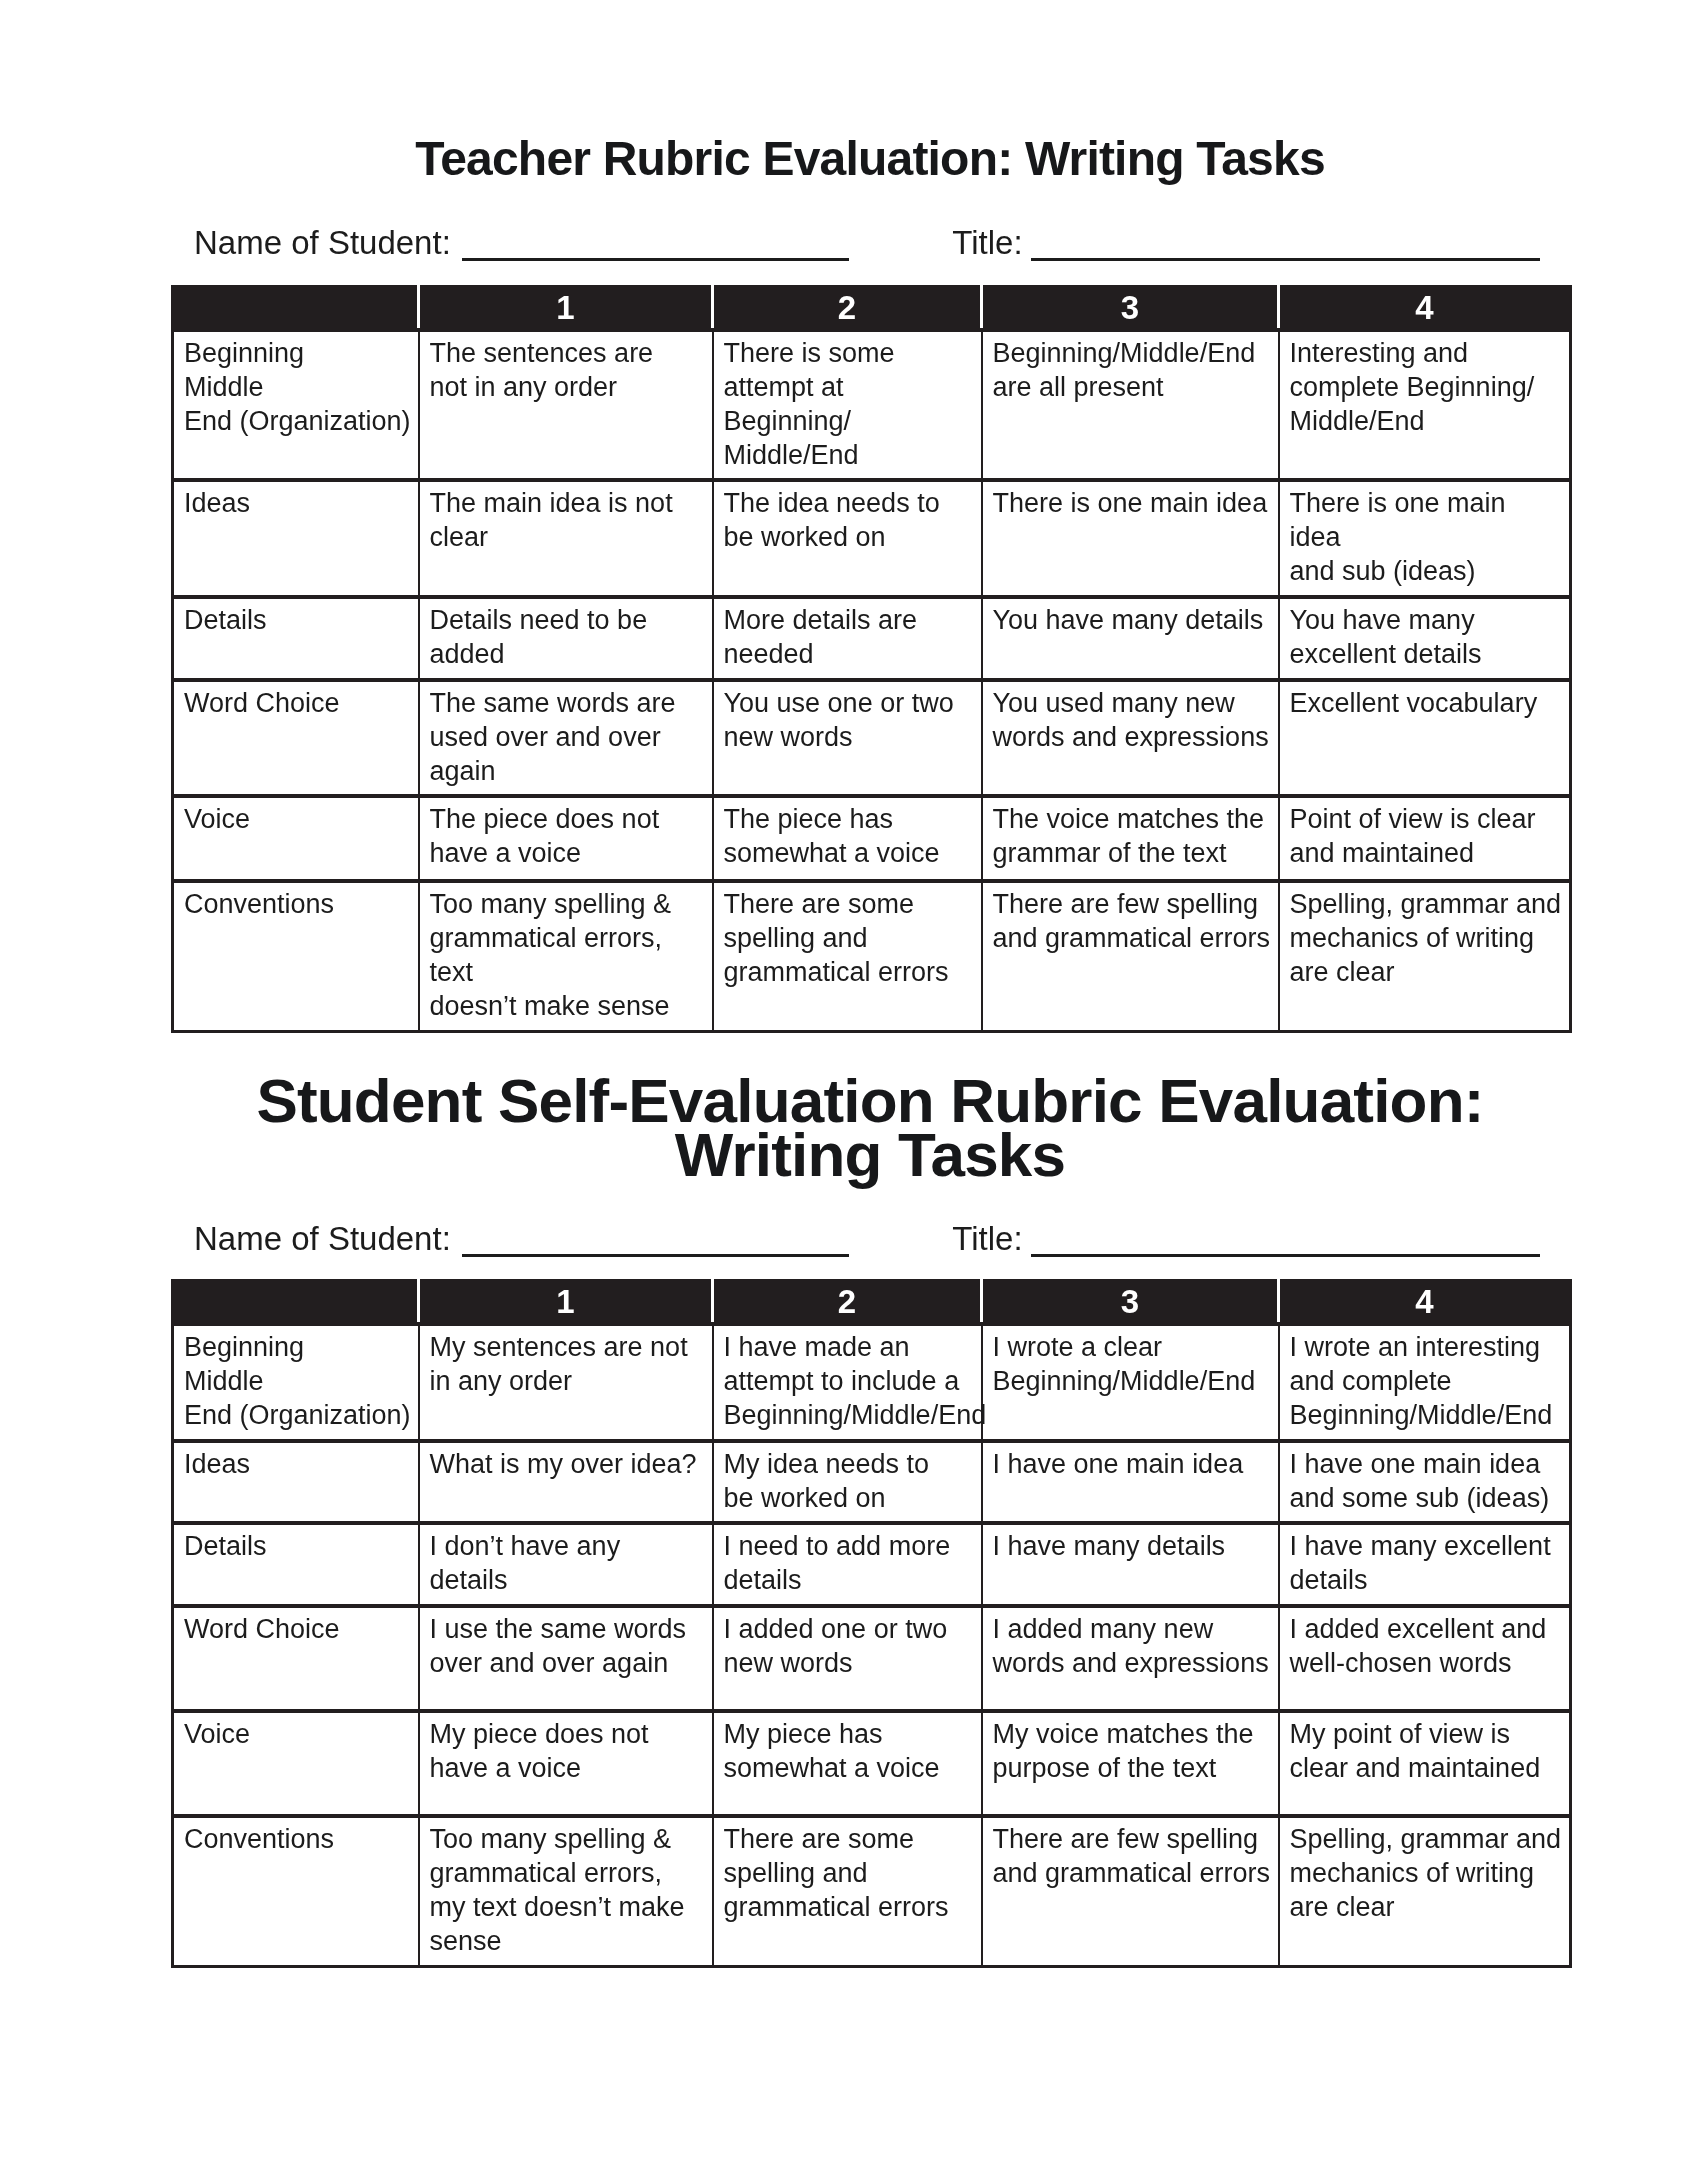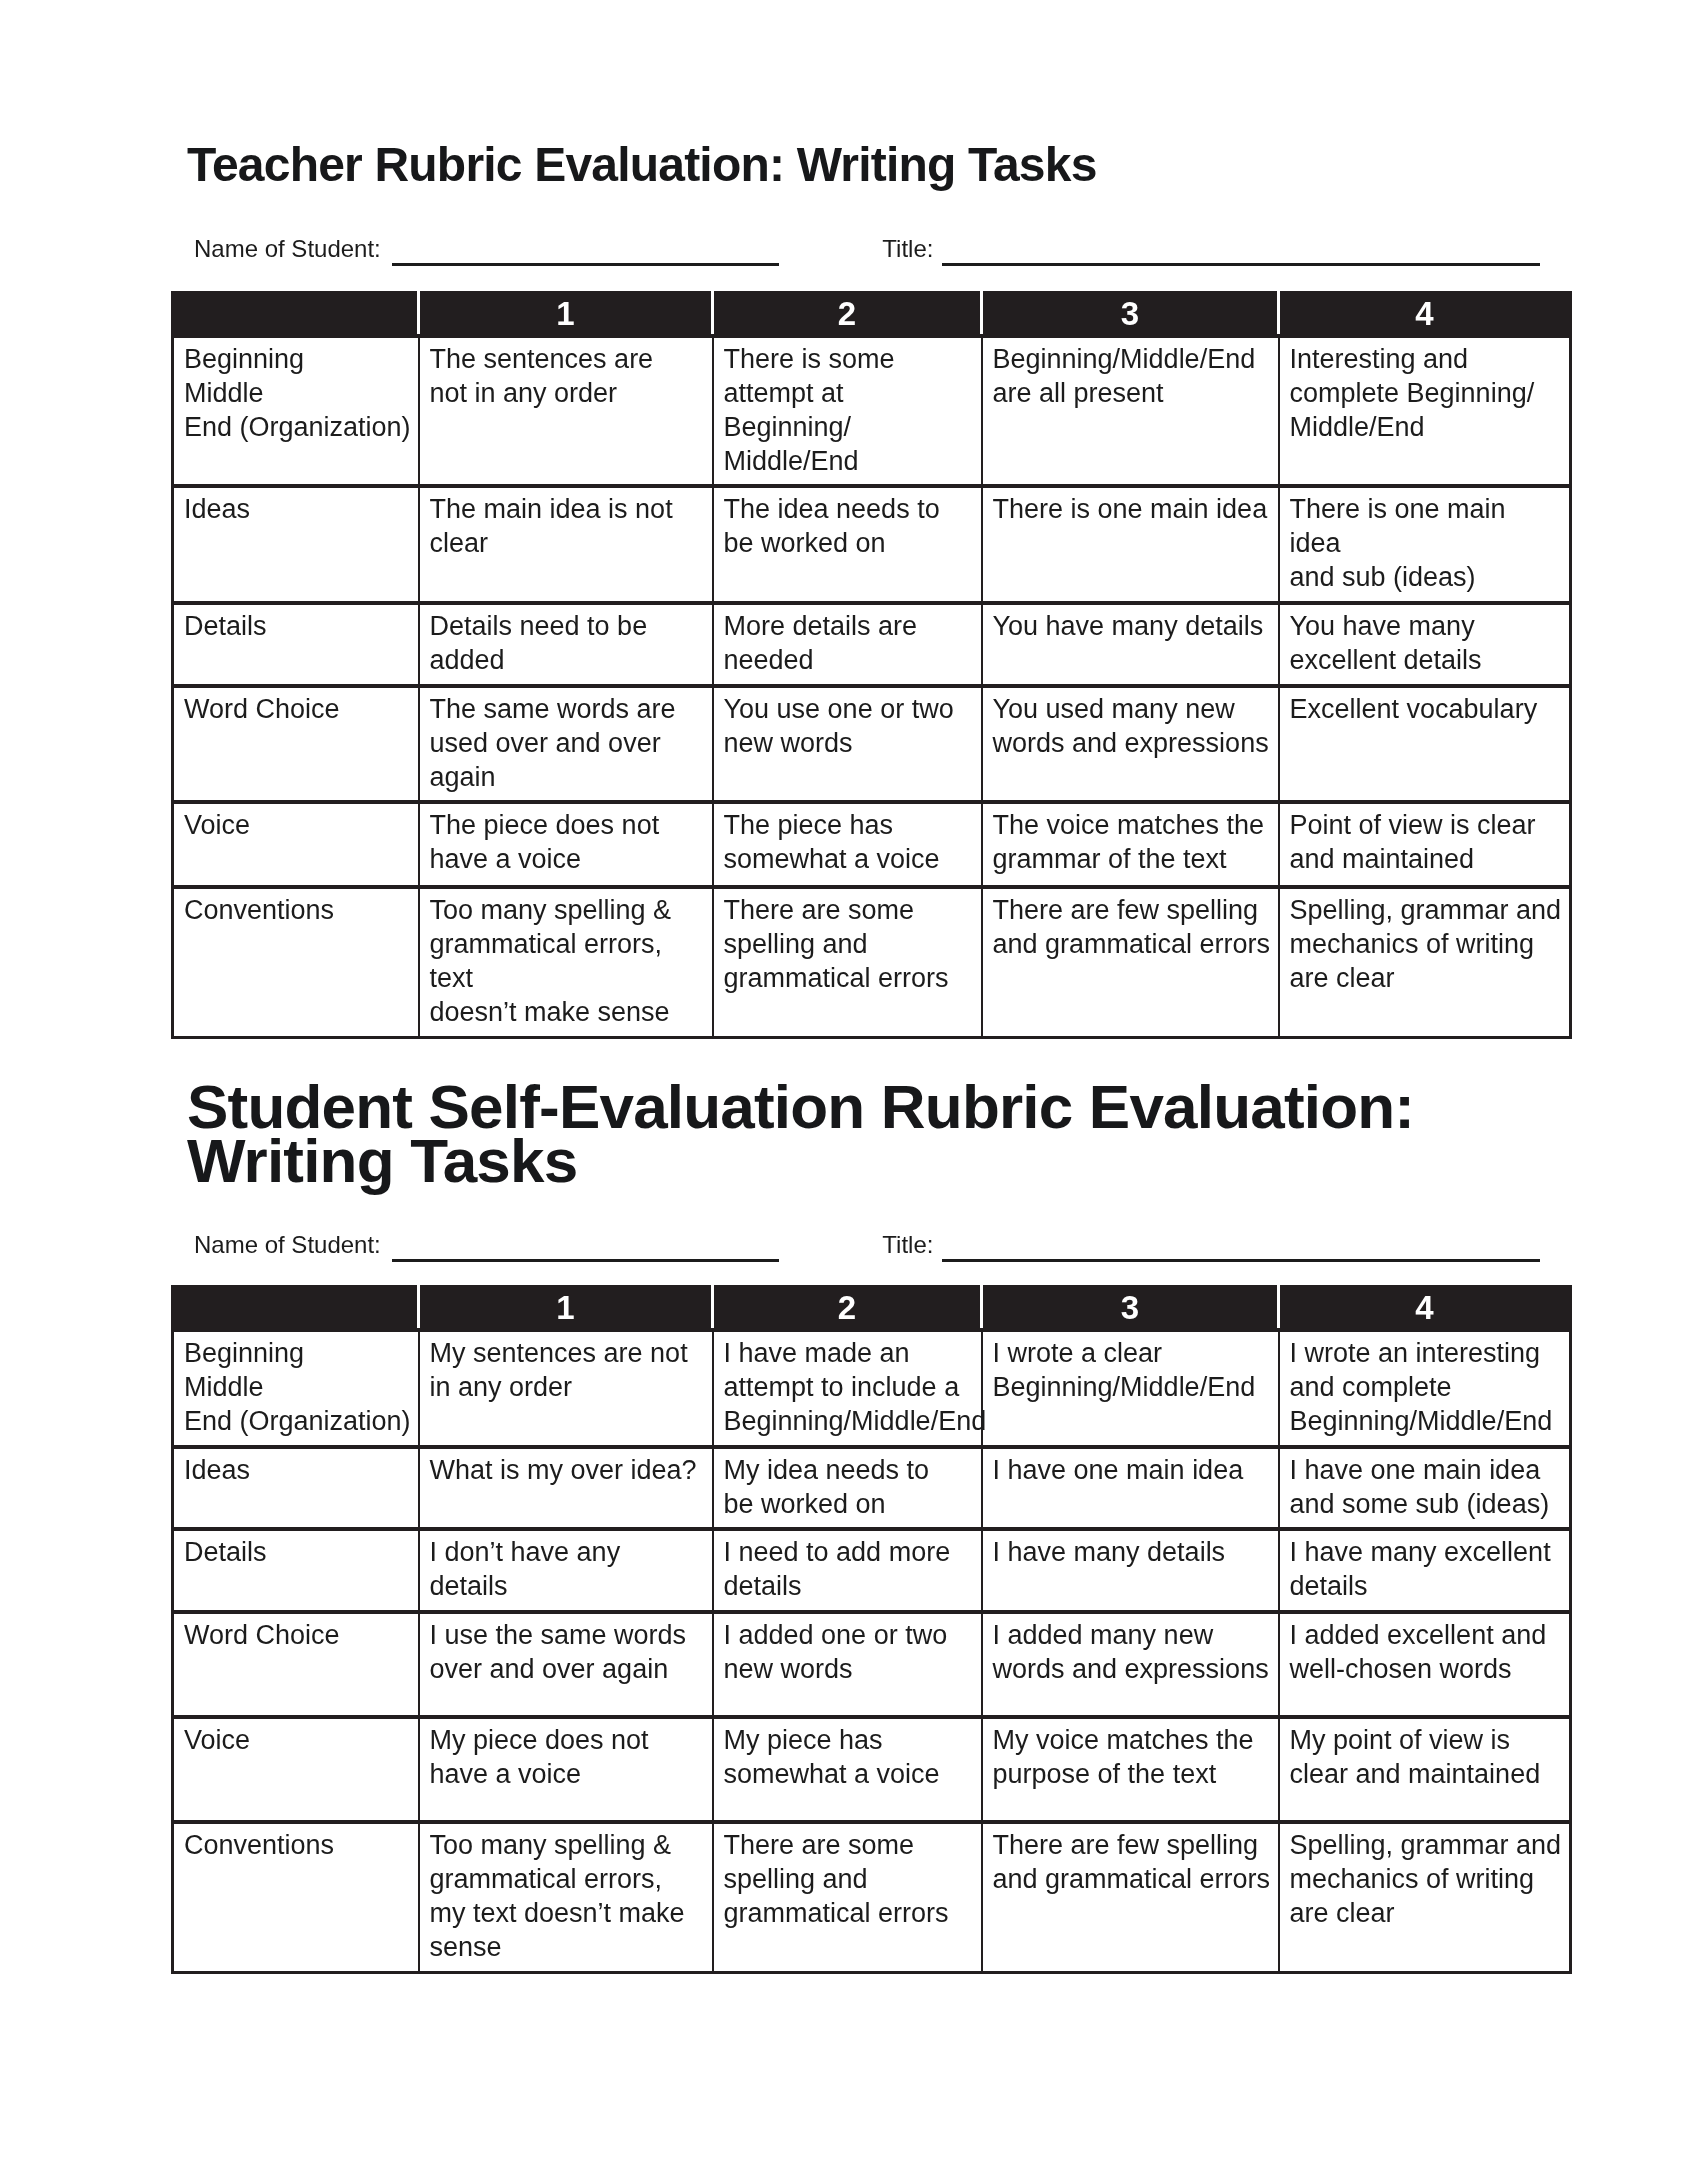--- a/index.html
+++ b/index.html
@@ -7,28 +7,28 @@
     width:1687px; height:2183px; position:relative;
     font-family:"Liberation Sans", sans-serif;
     color:#1c1c1c;
     -webkit-font-smoothing:antialiased;
   }
   .page { padding-top:122px; }
   .content { width:1398px; margin-left:171px; }
 
   .doc-title {
     font-size:48px; font-weight:700; letter-spacing:-0.8px;
-    margin:16px; line-height:54px; color:#17181a;
+    text-align:center; margin:10px; line-height:54px; color:#17181a;
   }
   .doc-title.second { font-size:62px; margin-top:41px; }
 
   .fields {
-    display:flex; align-items:flex-start;
+    display:flex; align-items:center;
     margin-top:38px; padding-left:23px; padding-right:29px;
-    font-size:24px; line-height:38px; color:#1c1c1c;
+    font-size:33px; line-height:38px; color:#1c1c1c;
   }
   .fields .lbl { white-space:nowrap; }
   .blank-line {
     display:inline-block; height:33px;
     border-bottom:3.3px solid #1c1c1c;
   }
   .blank-line.name { width:387px; margin-left:11.5px; }
   .fields .spacer { width:103px; }
   .blank-line.title { flex:1; margin-left:8.2px; }
 

